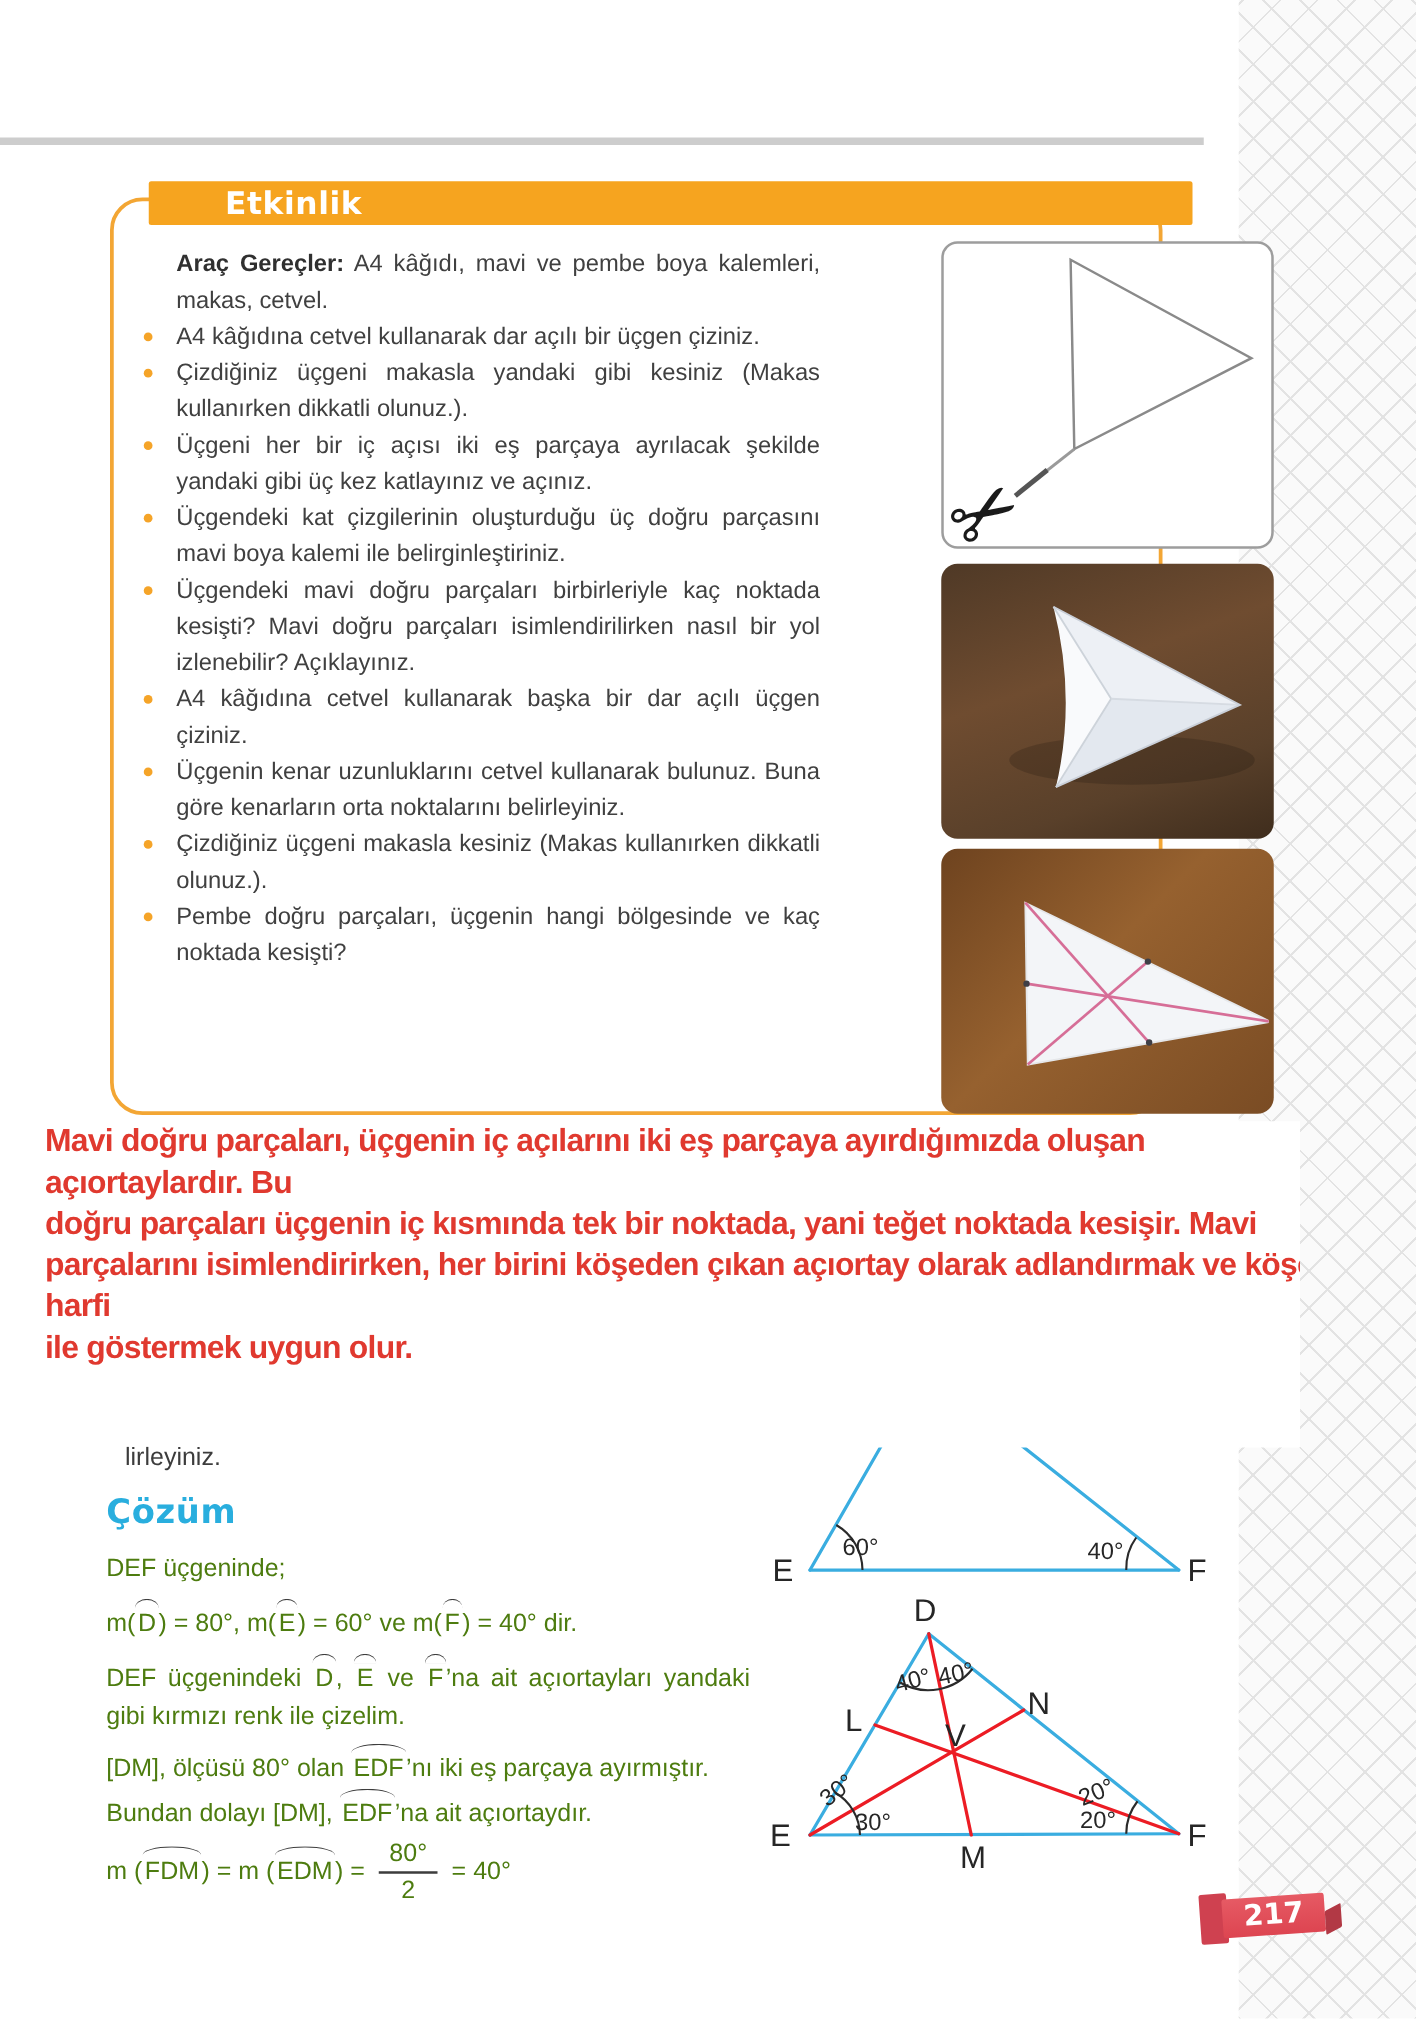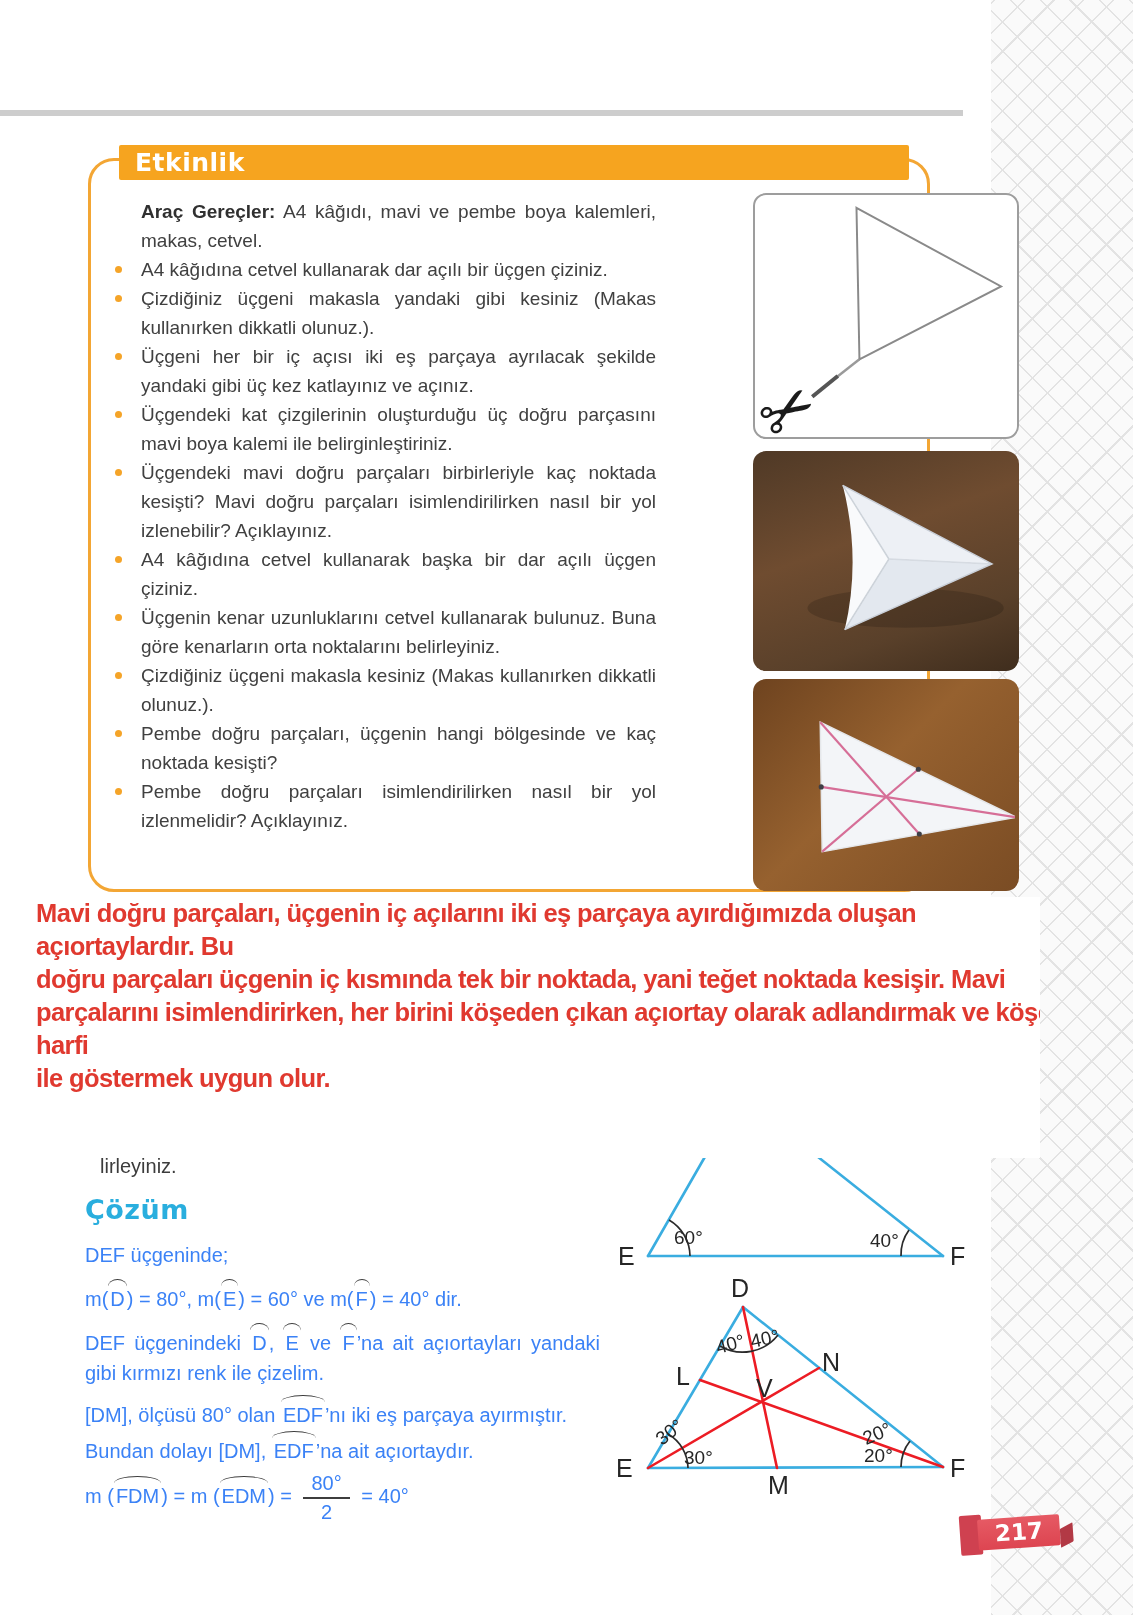--- a/index.html
+++ b/index.html
@@ -12,21 +12,21 @@
       repeating-linear-gradient(45deg,#e3e3e3 0,#e3e3e3 1.6px,transparent 1.6px,transparent 21px),
       repeating-linear-gradient(-45deg,#e3e3e3 0,#e3e3e3 1.6px,transparent 1.6px,transparent 21px),
       #fafafa;}
 
   .top-rule{position:absolute;left:0;top:110px;width:963px;height:6px;background:#cdcdcd;z-index:1;}
 
   
   .activity-box{position:absolute;left:88px;top:158px;width:842px;height:734px;z-index:1;
     background:#fff;border:3px solid #f3a634;border-radius:26px;box-sizing:border-box;}
   .activity-band{position:absolute;left:28px;top:-16px;width:790px;height:35px;background:#f6a41f;
-    border-radius:2px;z-index:2;}
+    border-radius:2px;z-index:2;padding-left:45px;}
   .activity-band span{display:inline-block;padding:3px 0 0 16px;color:#fff;font-size:25px;font-weight:700;
     font-family:"DejaVu Sans",sans-serif;letter-spacing:.5px;}
   .activity-body{position:absolute;left:50px;top:36px;width:515px;font-size:19px;line-height:29px;
     color:#404040;text-align:justify;}
   .materials{margin:0 0 0 0;}
   .materials b{color:#303030;}
   .activity-body ul{list-style:none;margin:0;padding:0;}
   .activity-body li{position:relative;margin:0;padding:0;}
   .activity-body li::before{content:"";position:absolute;left:-26px;top:11px;width:7px;height:7px;
     border-radius:50%;background:#f5a428;}
@@ -44,21 +44,21 @@
   .answer-overlay{position:absolute;left:36px;top:897px;width:1004px;height:261px;overflow:hidden;
     background:#fff;z-index:4;color:#e0392f;font-weight:700;font-size:25.5px;line-height:33px;
     letter-spacing:-0.6px;}
   .answer-overlay div{white-space:nowrap;}
 
   .covered-text{position:absolute;left:100px;top:1155px;font-size:20px;color:#3c3c3c;z-index:6;}
 
   
   .cozum{position:absolute;left:85px;top:1194px;margin:0;z-index:2;color:#29aede;font-size:27px;
     font-weight:800;font-family:"DejaVu Sans",sans-serif;letter-spacing:.5px;}
-  .sol{position:absolute;left:85px;top:1240px;width:515px;z-index:2;font-size:20px;color:#3b82f6;}
+  .sol{position:absolute;left:85px;top:1240px;width:515px;z-index:2;font-size:20px;color:#4d7c0f;}
   .sol .sp{margin:0 0 14px;line-height:30px;text-align:justify;}
   .sol .sp.mathline{text-align:left;margin-bottom:14px;}
   .sol .sp.p2{margin-bottom:12px;}
   .sol .sp.p3{margin-bottom:6px;}
   .sol .sp.p4{margin-bottom:6px;}
   .hat{position:relative;display:inline-block;margin:0 2px;}
   .hat::before{content:"";position:absolute;left:-2px;right:-2px;top:-5px;height:7px;
     border-top:1.8px solid #3d3d3d;border-radius:55% 55% 0 0/100% 100% 0 0;}
   .frac{display:inline-block;vertical-align:middle;text-align:center;margin:0 6px;line-height:1.15;}
   .frac .num{display:block;padding:0 8px 2px;border-bottom:2px solid #3d3d3d;}
@@ -99,21 +99,20 @@
       <ul>
         <li>A4 kâğıdına cetvel kullanarak dar açılı bir üçgen çiziniz.</li>
         <li>Çizdiğiniz üçgeni makasla yandaki gibi kesiniz (Makas kullanırken dikkatli olunuz.).</li>
         <li>Üçgeni her bir iç açısı iki eş parçaya ayrılacak şekilde yandaki gibi üç kez katlayınız ve açınız.</li>
         <li>Üçgendeki kat çizgilerinin oluşturduğu üç doğru parçasını mavi boya kalemi ile belirginleştiriniz.</li>
         <li>Üçgendeki mavi doğru parçaları birbirleriyle kaç noktada kesişti? Mavi doğru parçaları isimlendirilirken nasıl bir yol izlenebilir? Açıklayınız.</li>
         <li>A4 kâğıdına cetvel kullanarak başka bir dar açılı üçgen çiziniz.</li>
         <li>Üçgenin kenar uzunluklarını cetvel kullanarak bulunuz. Buna göre kenarların orta noktalarını belirleyiniz.</li>
         <li>Çizdiğiniz üçgeni makasla kesiniz (Makas kullanırken dikkatli olunuz.).</li>
         <li>Pembe doğru parçaları, üçgenin hangi bölgesinde ve kaç noktada kesişti?</li>
-        <li>Pembe doğru parçaları isimlendirilirken nasıl bir yol izlenmelidir? Açıklayınız.</li>
       </ul>
     </div>
 
     <div class="photo photo1">
       <svg viewBox="0 0 266 246" width="262" height="242">
         <polygon points="103,13 250,93 106,167" fill="#ffffff" stroke="#8a8a8a" stroke-width="2"></polygon>
         <line x1="106" y1="167" x2="64" y2="200" stroke="#9a9a9a" stroke-width="2.5"></line>
         <line x1="84" y1="184" x2="58" y2="205" stroke="#555555" stroke-width="4"></line>
         <text x="4" y="238" font-size="66" fill="#1a1a1a" transform="rotate(-33 40 215)">✂</text>
       </svg>

